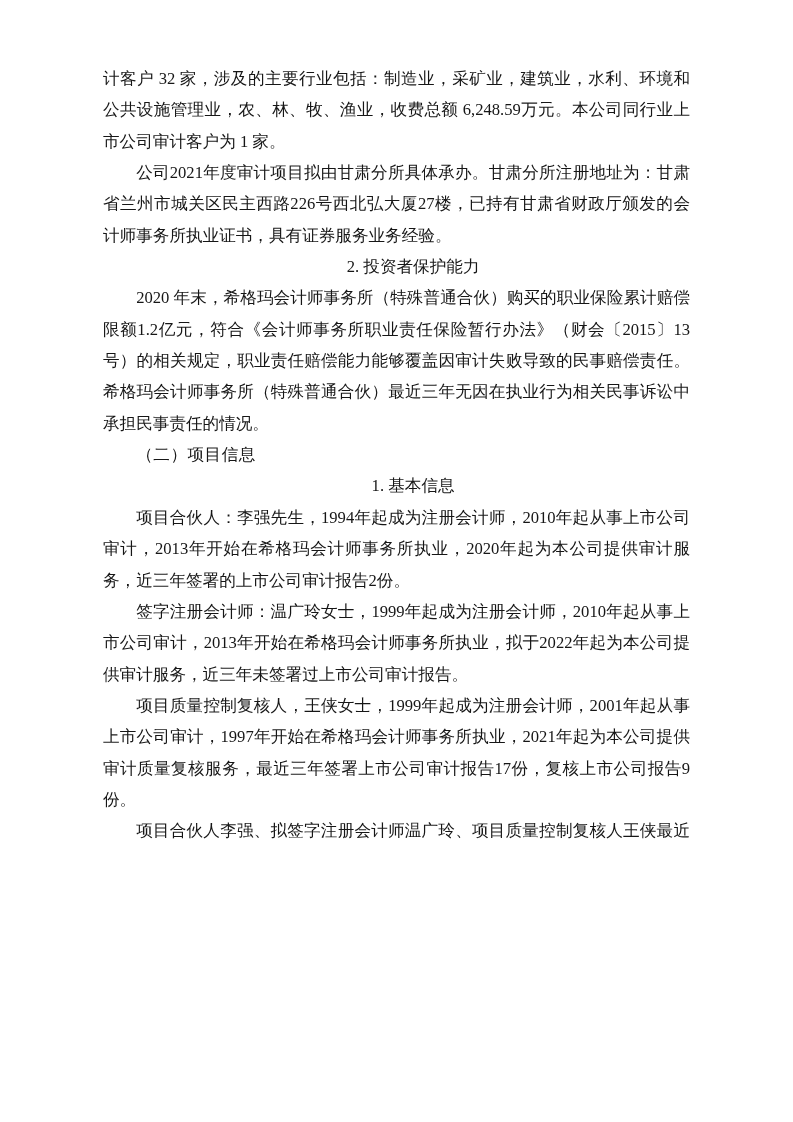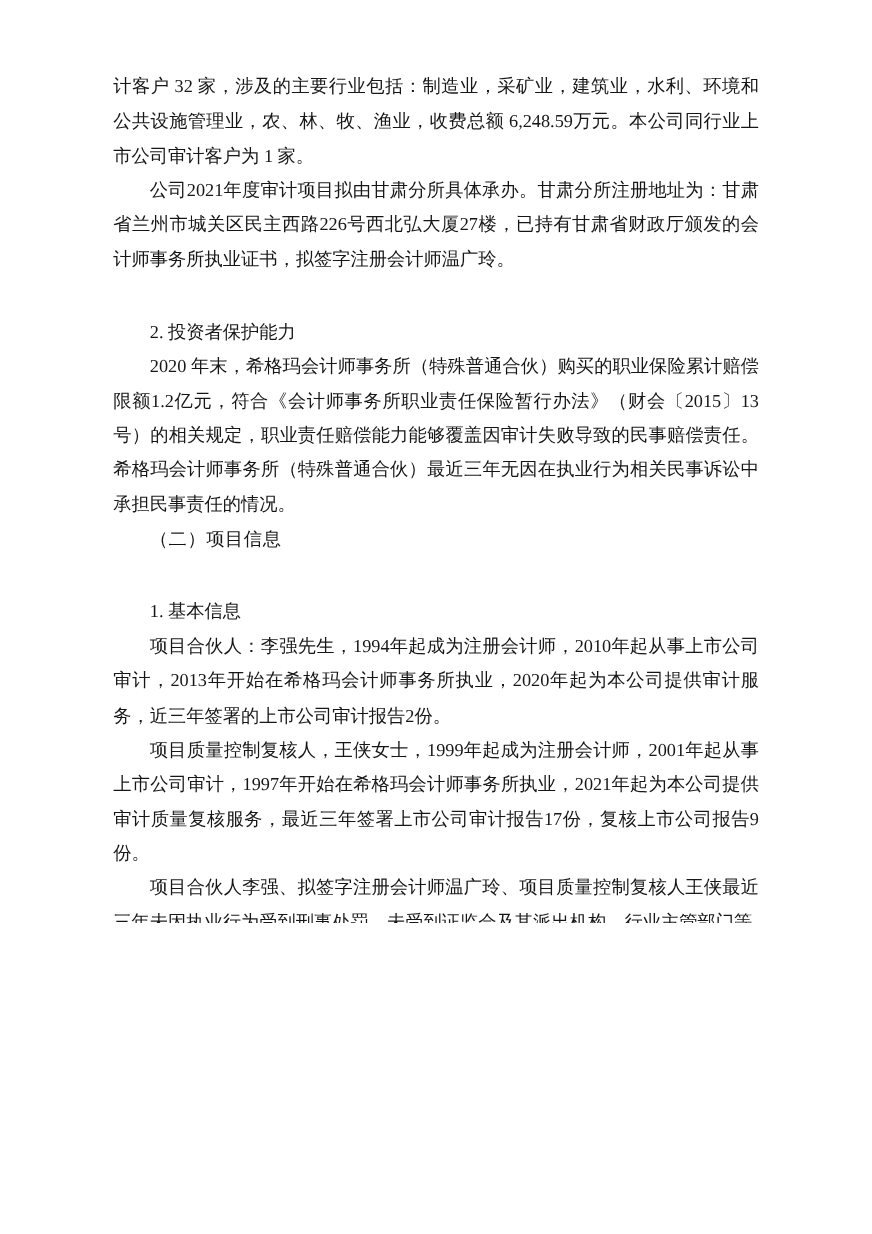--- a/index.html
+++ b/index.html
@@ -34,32 +34,32 @@
   .doc p.no-indent {
     text-indent: 0;
   }
   .doc p.section-heading {
     font-family: "Liberation Sans", "DejaVu Sans", sans-serif;
     font-weight: normal;
     text-align: left;
     letter-spacing: 0.5px;
   }
   .doc p.numbered-heading {
-    text-align: left;
-    margin-top: 35px;
+    text-align: center;
   }
 </style>
 </head>
 <body>
 
 <div class="page">
   <div class="doc">
     <p class="no-indent">计客户 32 家，涉及的主要行业包括：制造业，采矿业，建筑业，水利、环境和公共设施管理业，农、林、牧、渔业，收费总额 6,248.59万元。本公司同行业上市公司审计客户为 1 家。</p>
-    <p>公司2021年度审计项目拟由甘肃分所具体承办。甘肃分所注册地址为：甘肃省兰州市城关区民主西路226号西北弘大厦27楼，已持有甘肃省财政厅颁发的会计师事务所执业证书，拟签字注册会计师温广玲。</p>
+    <p>公司2021年度审计项目拟由甘肃分所具体承办。甘肃分所注册地址为：甘肃省兰州市城关区民主西路226号西北弘大厦27楼，已持有甘肃省财政厅颁发的会计师事务所执业证书，具有证券服务业务经验。</p>
     <p class="numbered-heading">2. 投资者保护能力</p>
     <p>2020 年末，希格玛会计师事务所（特殊普通合伙）购买的职业保险累计赔偿限额1.2亿元，符合《会计师事务所职业责任保险暂行办法》（财会〔2015〕13 号）的相关规定，职业责任赔偿能力能够覆盖因审计失败导致的民事赔偿责任。希格玛会计师事务所（特殊普通合伙）最近三年无因在执业行为相关民事诉讼中承担民事责任的情况。</p>
     <p class="section-heading">（二）项目信息</p>
     <p class="numbered-heading">1. 基本信息</p>
     <p>项目合伙人：李强先生，1994年起成为注册会计师，2010年起从事上市公司审计，2013年开始在希格玛会计师事务所执业，2020年起为本公司提供审计服务，近三年签署的上市公司审计报告2份。</p>
+    <p>签字注册会计师：温广玲女士，1999年起成为注册会计师，2010年起从事上市公司审计，2013年开始在希格玛会计师事务所执业，拟于2022年起为本公司提供审计服务，近三年未签署过上市公司审计报告。</p>
     <p>项目质量控制复核人，王侠女士，1999年起成为注册会计师，2001年起从事上市公司审计，1997年开始在希格玛会计师事务所执业，2021年起为本公司提供审计质量复核服务，最近三年签署上市公司审计报告17份，复核上市公司报告9份。</p>
     <p>项目合伙人李强、拟签字注册会计师温广玲、项目质量控制复核人王侠最近三年未因执业行为受到刑事处罚，未受到证监会及其派出机构、行业主管部门等</p>
   </div>
 </div>
 
 </body></html>

